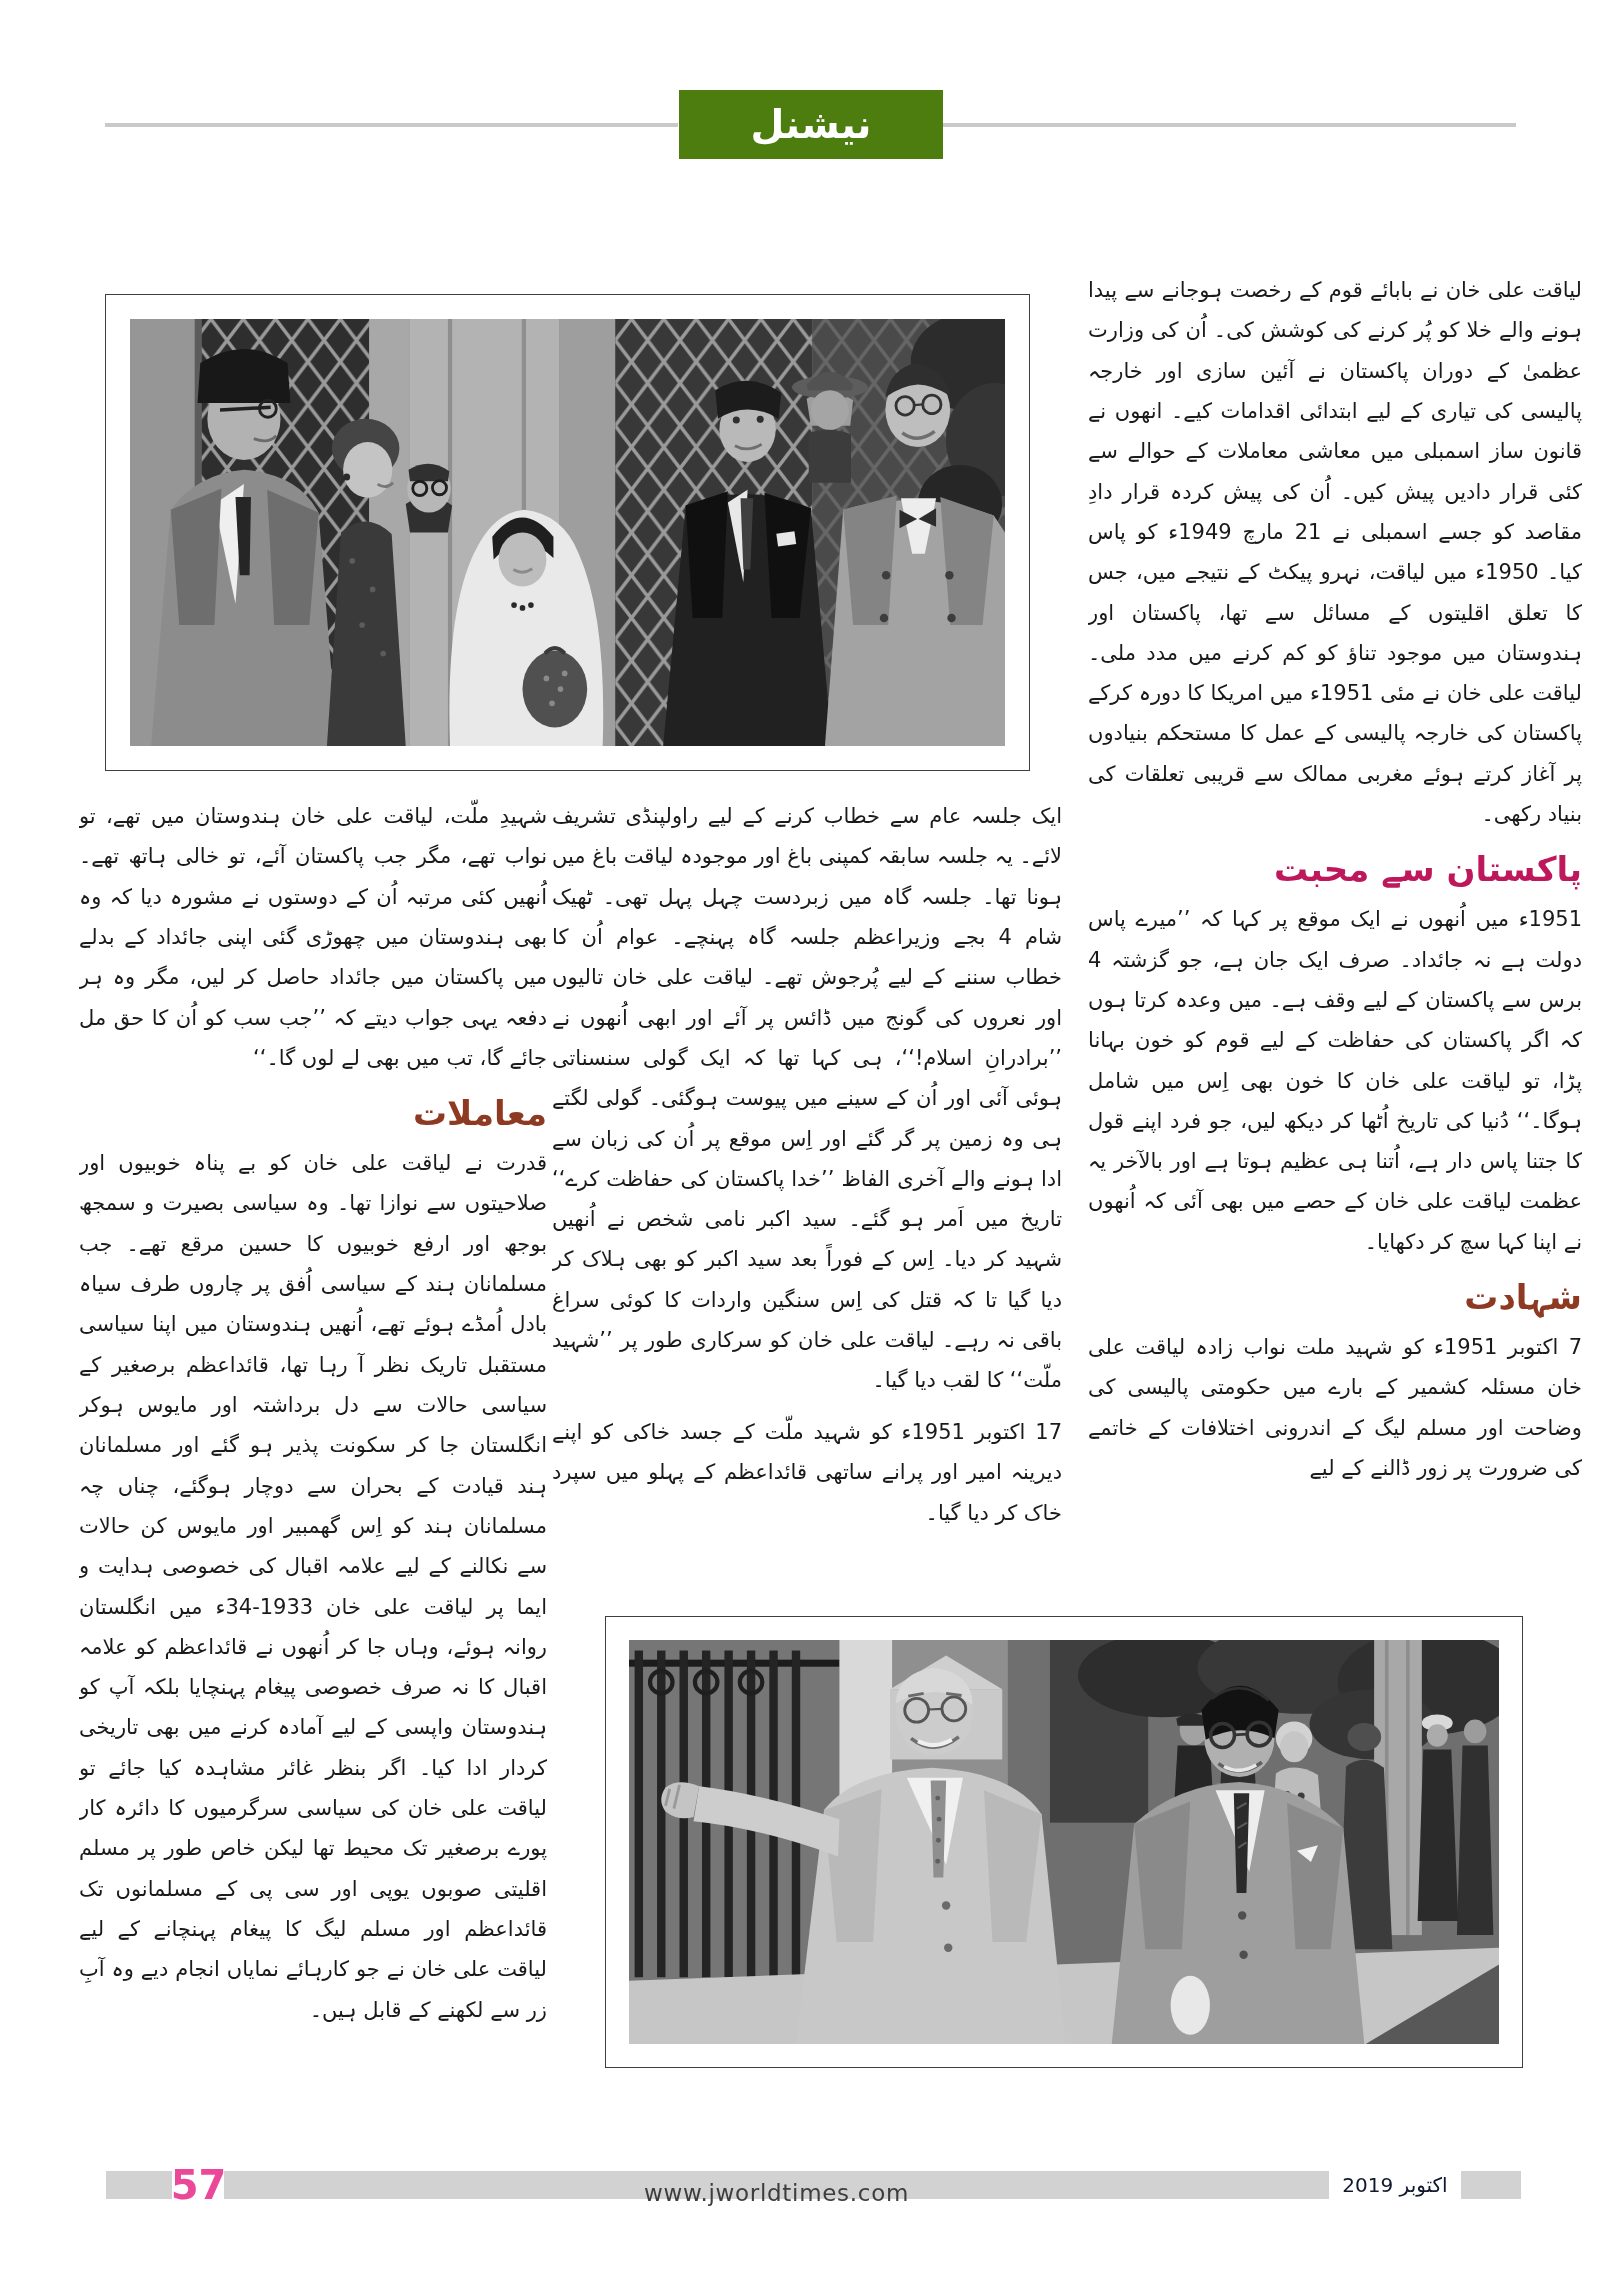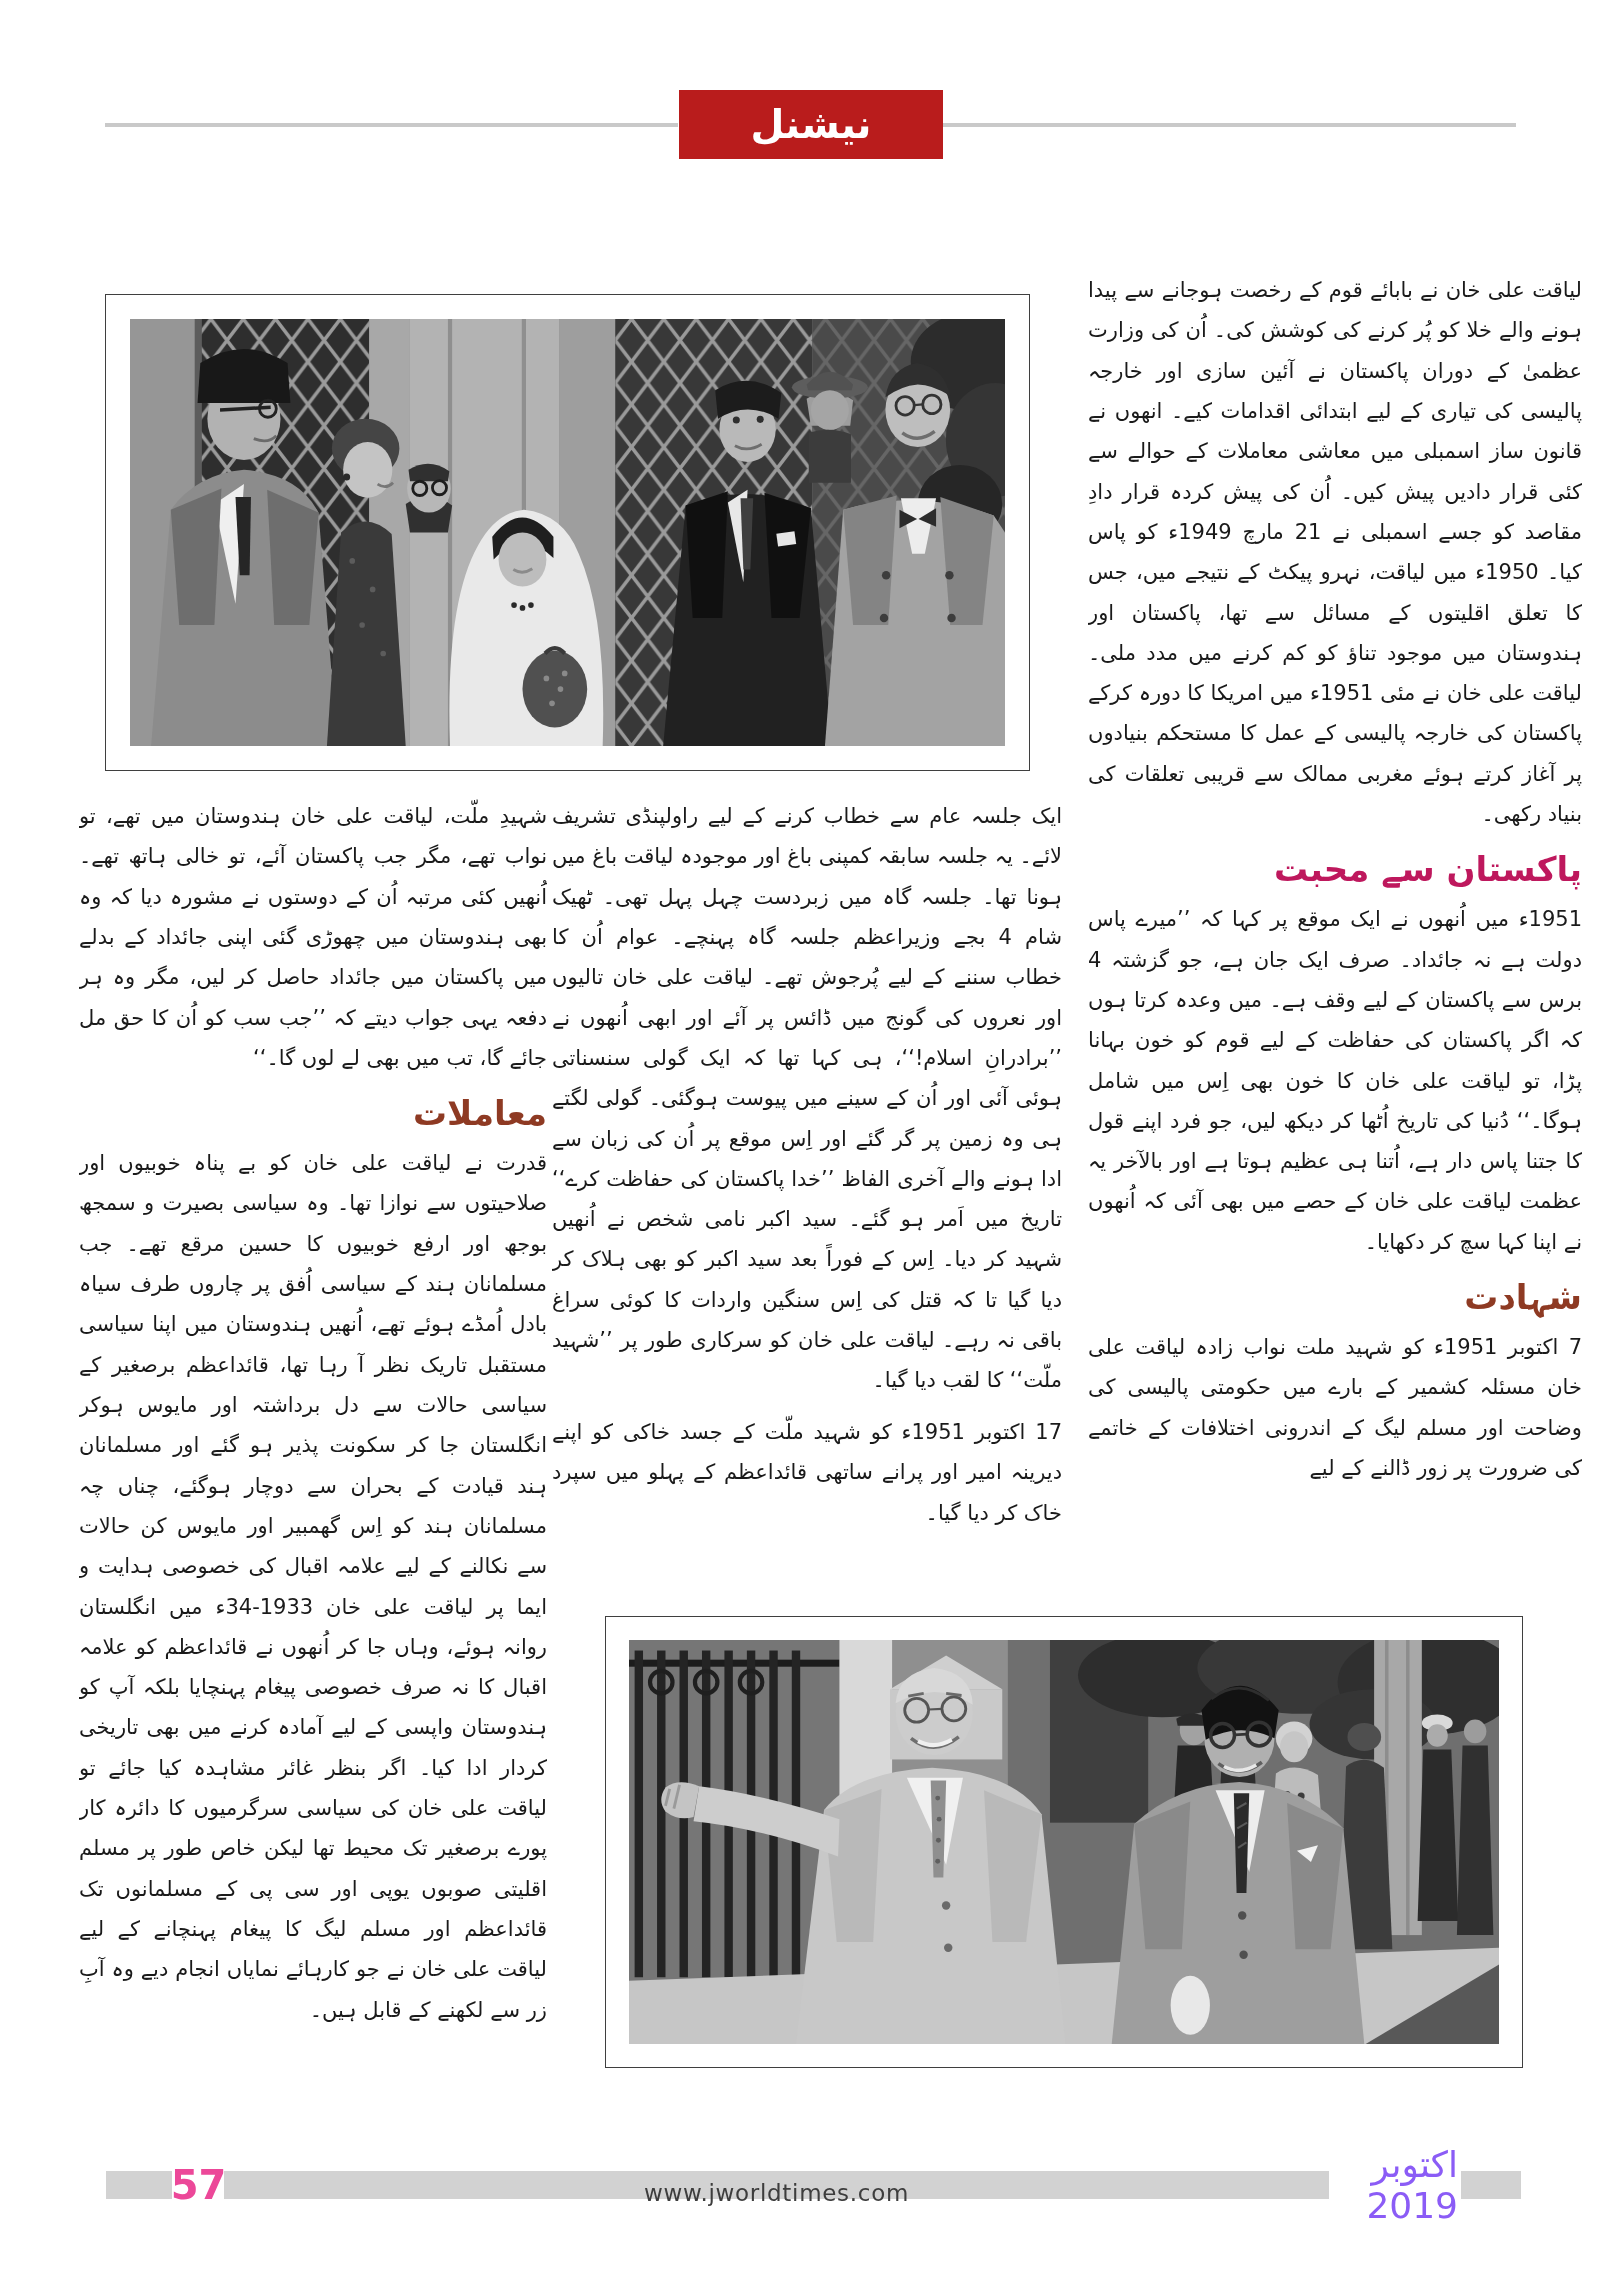--- a/index.html
+++ b/index.html
@@ -2,21 +2,21 @@
 <html lang="ur" style="font-size:11.2px"><head>
 <meta charset="utf-8">
 <style>
   html,body{margin:0;padding:0;background:#ffffff;}
   .page{position:relative;width:1619px;height:2273px;background:#ffffff;overflow:hidden;
         font-family:"DejaVu Sans",sans-serif;}
   
   .rule{position:absolute;height:4.2px;background:#c9c9c9;}
   .rule-left{left:105px;top:123px;width:573px;}
   .rule-right{left:943px;top:123px;width:573px;}
-  .green-box{position:absolute;left:679px;top:90px;width:264px;height:69px;background:#b91c1c;
+  .green-box{position:absolute;left:679px;top:90px;width:264px;height:69px;background:#4d7c0f;
              display:flex;align-items:center;justify-content:center;}
   .green-box span{color:#ffffff;font-size:39px;font-weight:bold;direction:rtl;}
   
   .photo-frame{position:absolute;border:1.4px solid #3f3f3f;background:#ffffff;box-sizing:border-box;}
   .photo-top{left:105px;top:294px;width:925px;height:477px;padding:24px;}
   .photo-bottom{left:605px;top:1616px;width:918px;height:452px;padding:23px;}
   .photo-frame svg{display:block;width:100%;height:100%;}
   
   .col{position:absolute;overflow:hidden;direction:rtl;text-align:justify;color:#1a1a1a;
        font-size:21px;line-height:1.92;}
@@ -30,21 +30,21 @@
   
   .footer-sq{position:absolute;top:2171px;height:28px;background:#d2d2d2;}
   .fsq-left{left:106px;width:66px;}
   .fsq-right{left:1461px;width:60px;}
   .footer-bar{position:absolute;left:224px;top:2171px;width:1105px;height:28px;background:#d2d2d2;
               display:flex;align-items:center;justify-content:center;}
   .footer-bar span{font-size:23px;color:#3d3d3d;letter-spacing:0.7px;margin-top:15px;}
   .page-num{position:absolute;left:172px;top:2167px;width:53px;height:35px;display:flex;
             align-items:center;justify-content:center;font-size:40px;font-weight:bold;color:#ec4899;}
   .issue{position:absolute;left:1332px;top:2163px;width:126px;height:43px;display:flex;
-         align-items:center;justify-content:center;direction:rtl;font-size:36px;color:#8b5cf6;}
+         align-items:center;justify-content:center;direction:rtl;font-size:20px;color:#0f172a;}
 </style>
 </head>
 <body>
 
 <div class="page">
 
   <div class="rule rule-left"></div>
   <div class="green-box">
     <span>نیشنل</span>
   </div>

